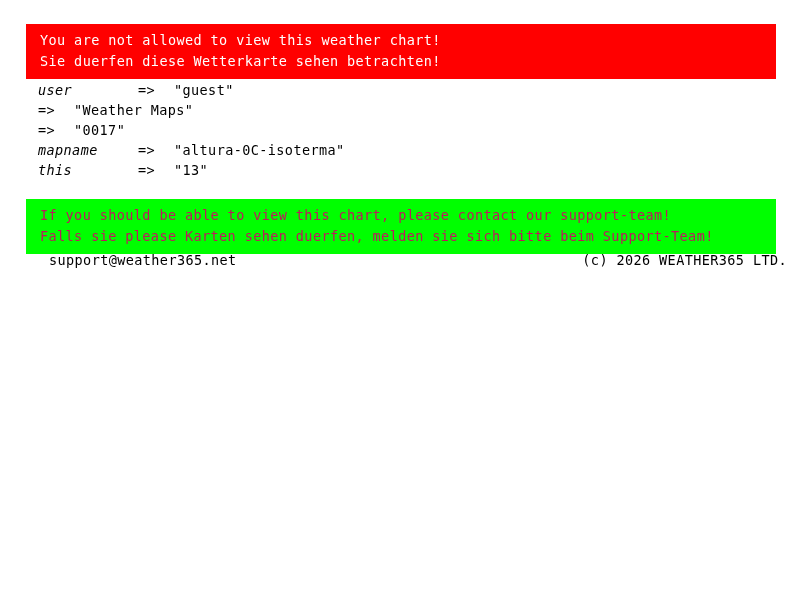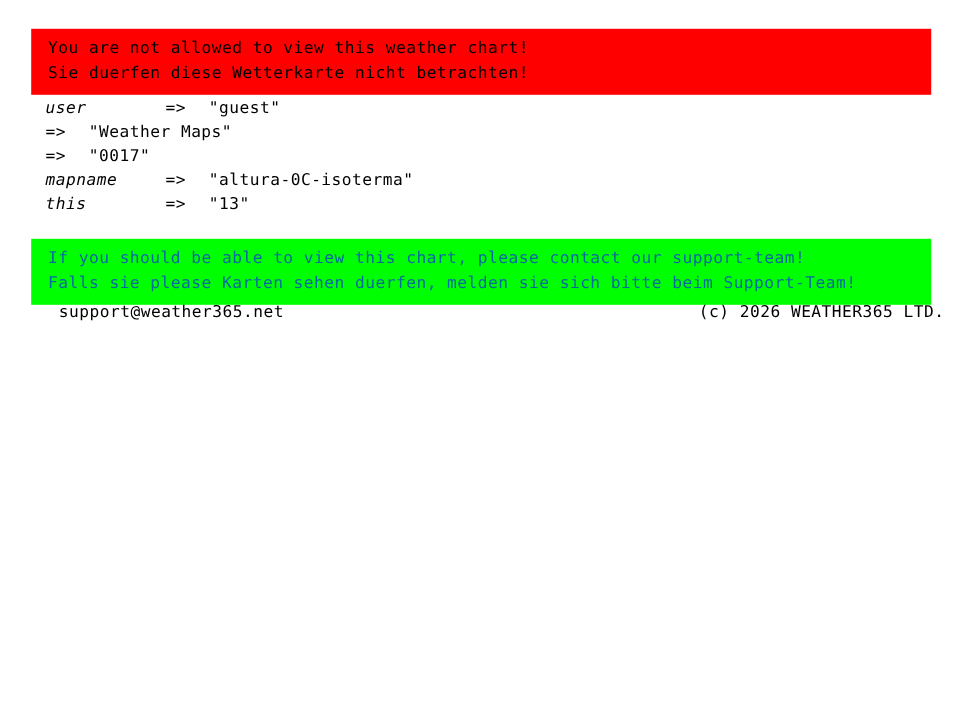--- a/index.html
+++ b/index.html
@@ -26,26 +26,26 @@
   .banner {
     position: absolute;
     left: 26px;
     width: 750px;
     box-sizing: border-box;
     padding: 6px 14px 7px 14px;
   }
   .banner-error {
     top: 24px;
     background: #ff0000;
-    color: #000000;
+    color: #ffffff;
   }
   .banner-info {
     top: 199px;
     background: #00ff00;
-    color: #0369a1;
+    color: #be185d;
   }
   .banner-line {
     line-height: 21px;
     white-space: pre;
     letter-spacing: 0.4px;
   }
   .params {
     position: absolute;
     left: 38px;
     top: 80px;
@@ -84,21 +84,21 @@
   .footer-right {
   }
 </style>
 </head>
 <body>
 
 <div class="page">
 
   <div class="banner banner-error">
     <div class="banner-line">You are not allowed to view this weather chart!</div>
-    <div class="banner-line">Sie duerfen diese Wetterkarte nicht betrachten!</div>
+    <div class="banner-line">Sie duerfen diese Wetterkarte sehen betrachten!</div>
   </div>
 
   <div class="params">
     <div class="param-row">
       <span class="param-key">user</span>
       <span class="param-arrow">=&gt;</span>
       <span class="param-value">"guest"</span>
     </div>
     <div class="param-row">
       <span class="param-arrow">=&gt;</span>

